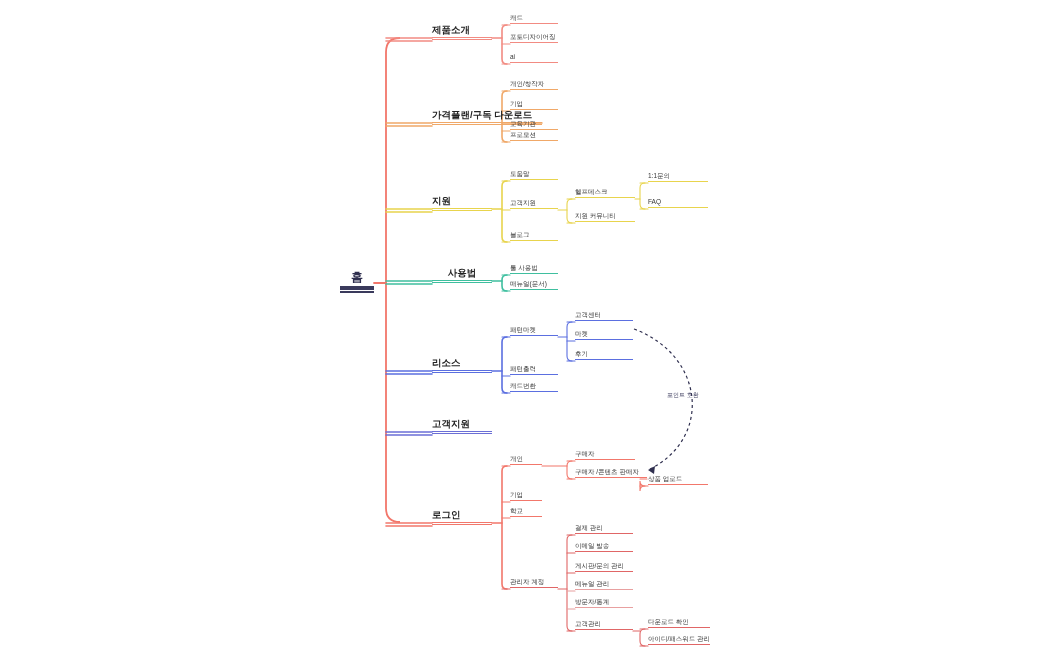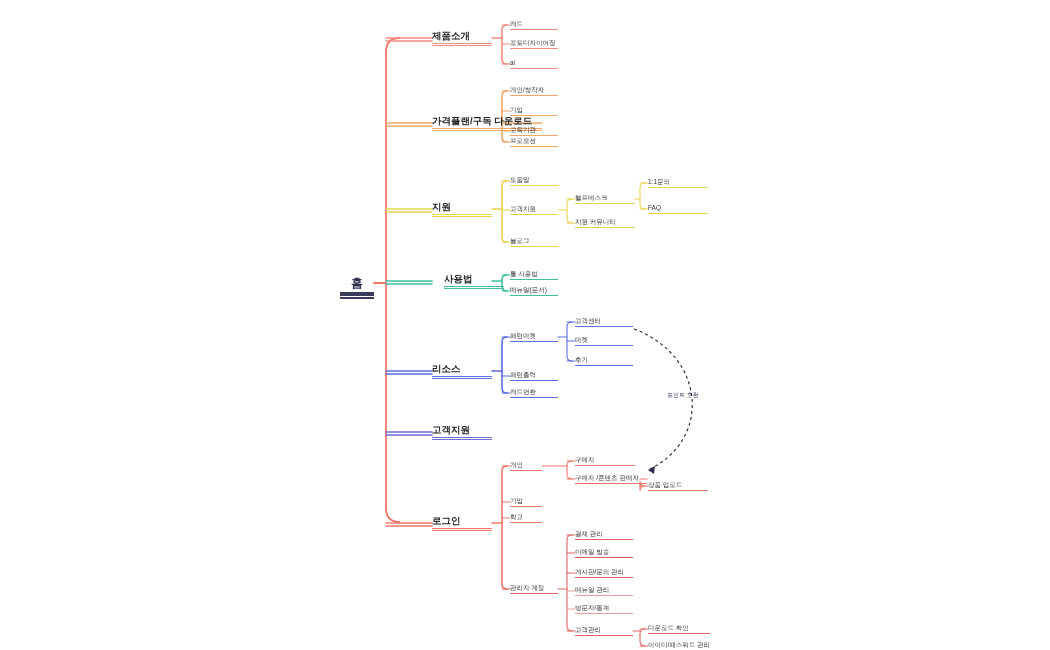--- a/index.html
+++ b/index.html
@@ -5,21 +5,21 @@
   html,body{margin:0;padding:0;}
   body{
     width:1050px;height:650px;background:#ffffff;
     font-family:"Liberation Sans","DejaVu Sans",sans-serif;
     overflow:hidden;position:relative;
   }
   #canvas{position:absolute;left:0;top:0;width:1050px;height:650px;}
   svg.links{position:absolute;left:0;top:0;width:1050px;height:650px;pointer-events:none;}
 
   .node{position:absolute;white-space:nowrap;}
-  .node .lbl{display:block;line-height:1.1;margin-top:6px;}
+  .node .lbl{display:block;line-height:1.1;}
   .node .bar{display:block;height:0;margin-top:2px;}
 
   
   .root{ }
   .root .lbl{font-size:12px;font-weight:bold;color:#2f2f4f;text-align:center;}
   .root .bar{border-top:4px solid #3a3a5c;border-bottom:2px solid #3a3a5c;height:1px;}
 
   
   .l1 .lbl{font-size:9.5px;font-weight:bold;color:#222222;}
   .l1 .bar{border-top:1.6px solid currentColor;border-bottom:1.6px solid currentColor;height:1px;}
@@ -187,21 +187,21 @@
         <span class="bar" style="width: 60px;"></span>
       </div>
       <div class="node l3" style="left: 575px; top: 212px; color: rgb(232, 212, 77);">
         <span class="lbl">지원 커뮤니티</span>
         <span class="bar" style="width: 60px;"></span>
       </div>
       <div class="node l2" style="left: 510px; top: 231px; color: rgb(232, 212, 77);">
         <span class="lbl">블로그</span>
         <span class="bar" style="width: 48px;"></span>
       </div>
-      <div class="node l1" style="left: 444px; top: 268px; color: rgb(63, 191, 159);">
+      <div class="node l1" style="left: 432px; top: 268px; color: rgb(63, 191, 159); text-align: center;">
         <span class="lbl">사용법</span>
         <span class="bar" style="width: 60px;"></span>
       </div>
       <div class="node l2" style="left: 510px; top: 264px; color: rgb(63, 191, 159);">
         <span class="lbl">툴 사용법</span>
         <span class="bar" style="width: 48px;"></span>
       </div>
       <div class="node l2" style="left: 510px; top: 280px; color: rgb(63, 191, 159);">
         <span class="lbl">매뉴얼(문서)</span>
         <span class="bar" style="width: 48px;"></span>

